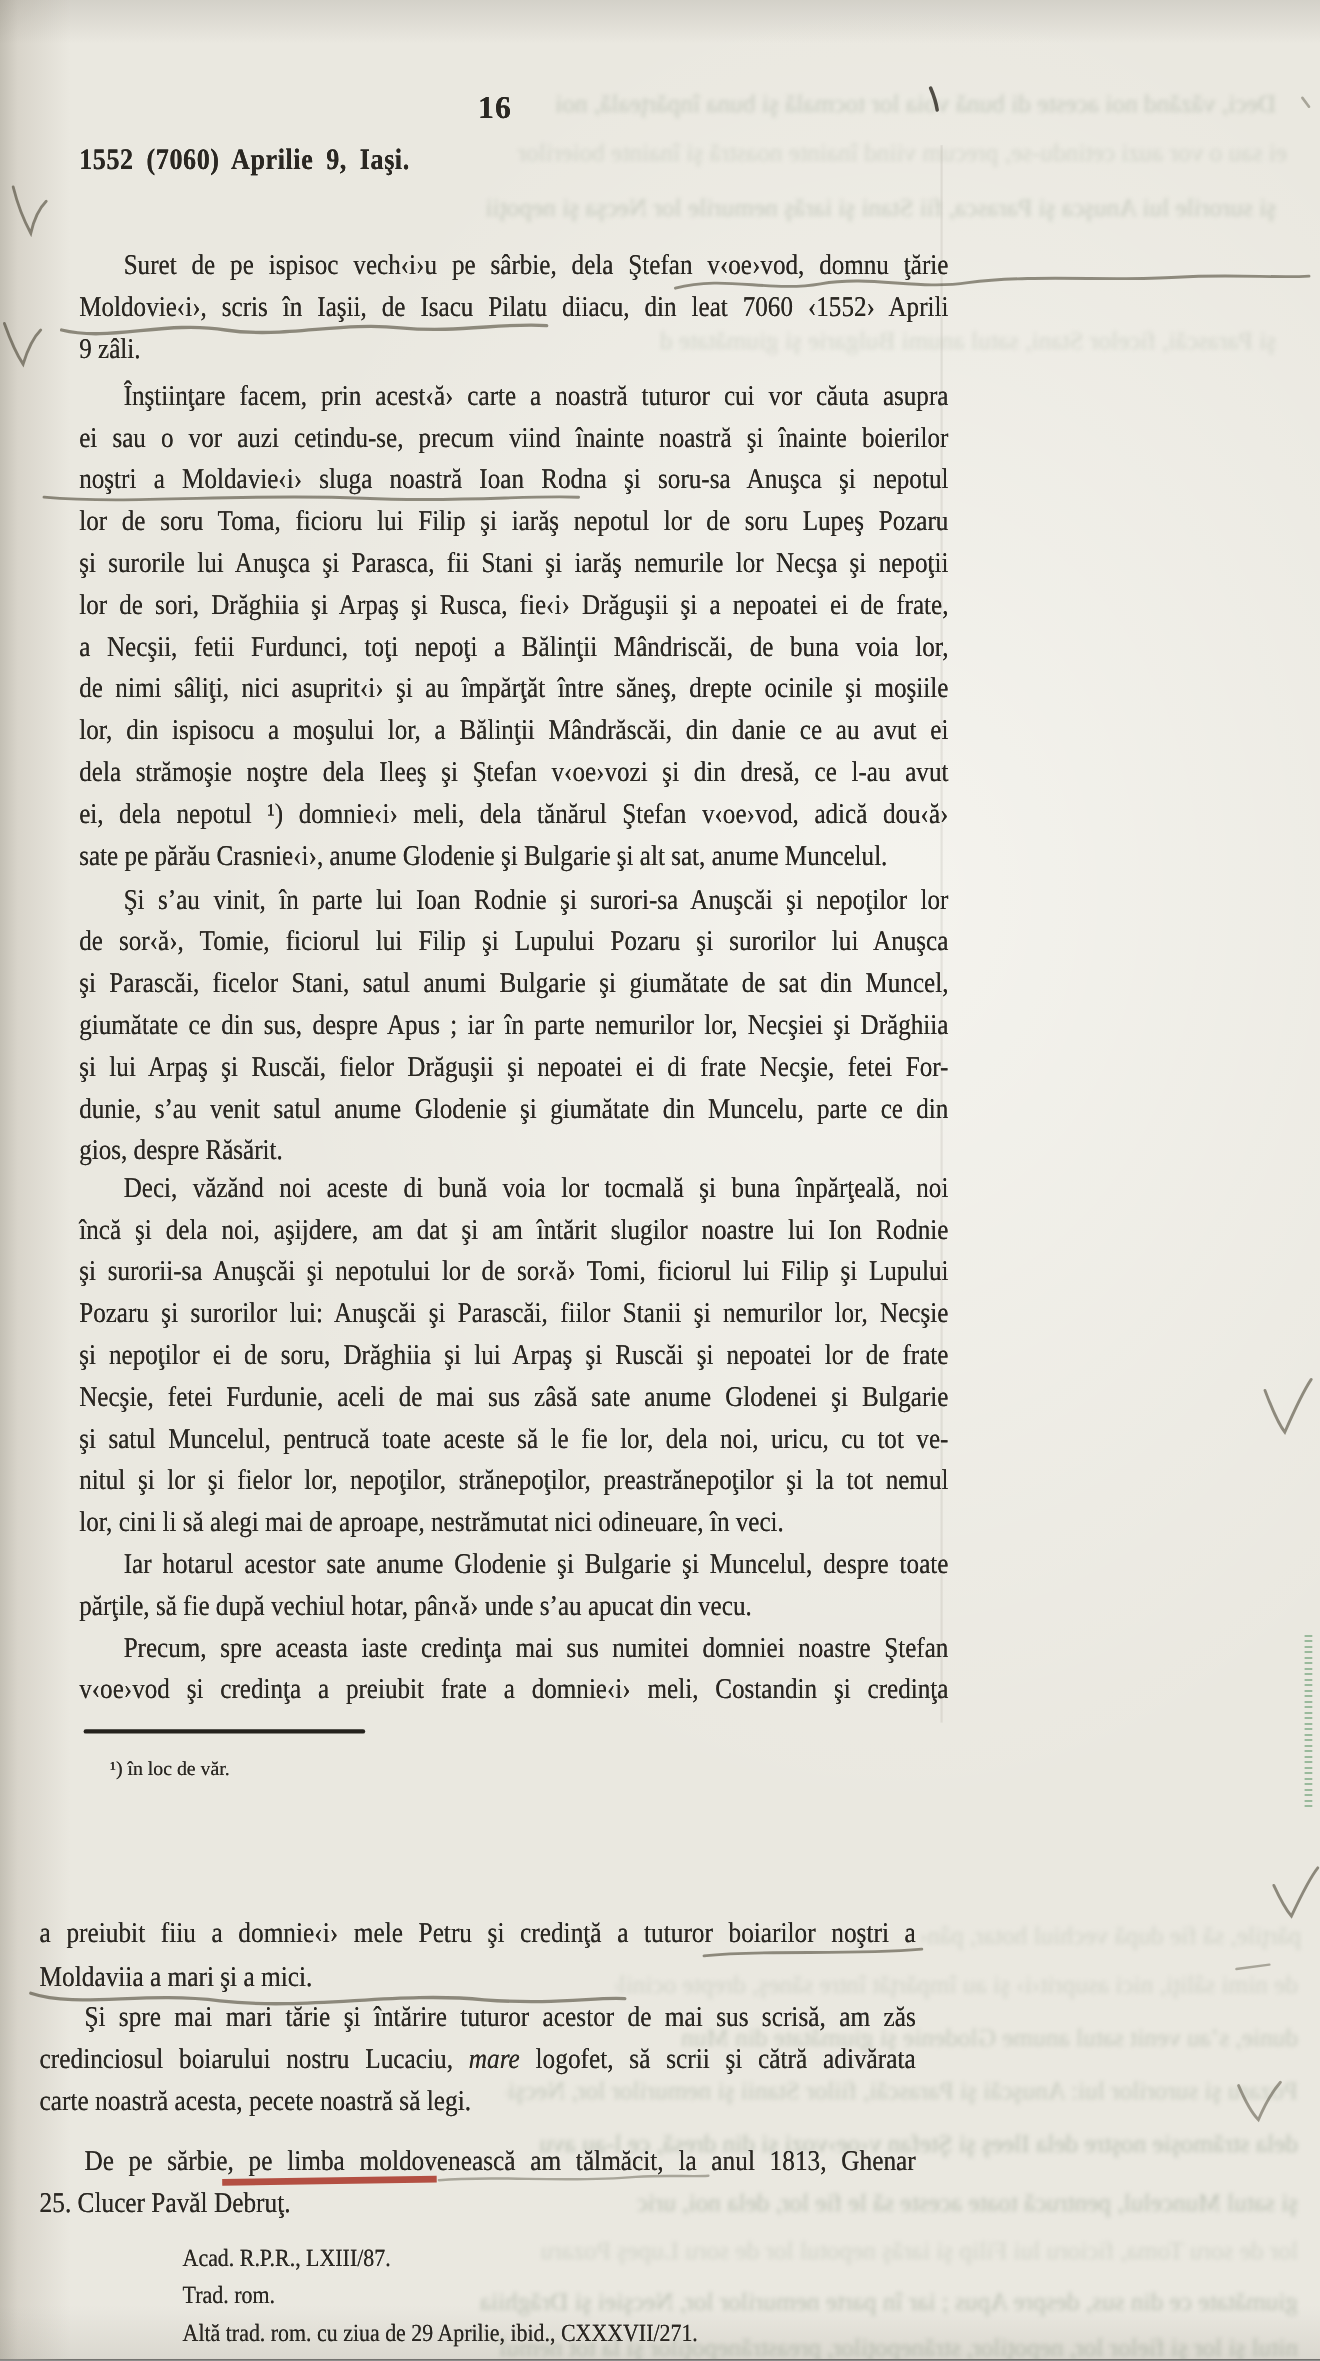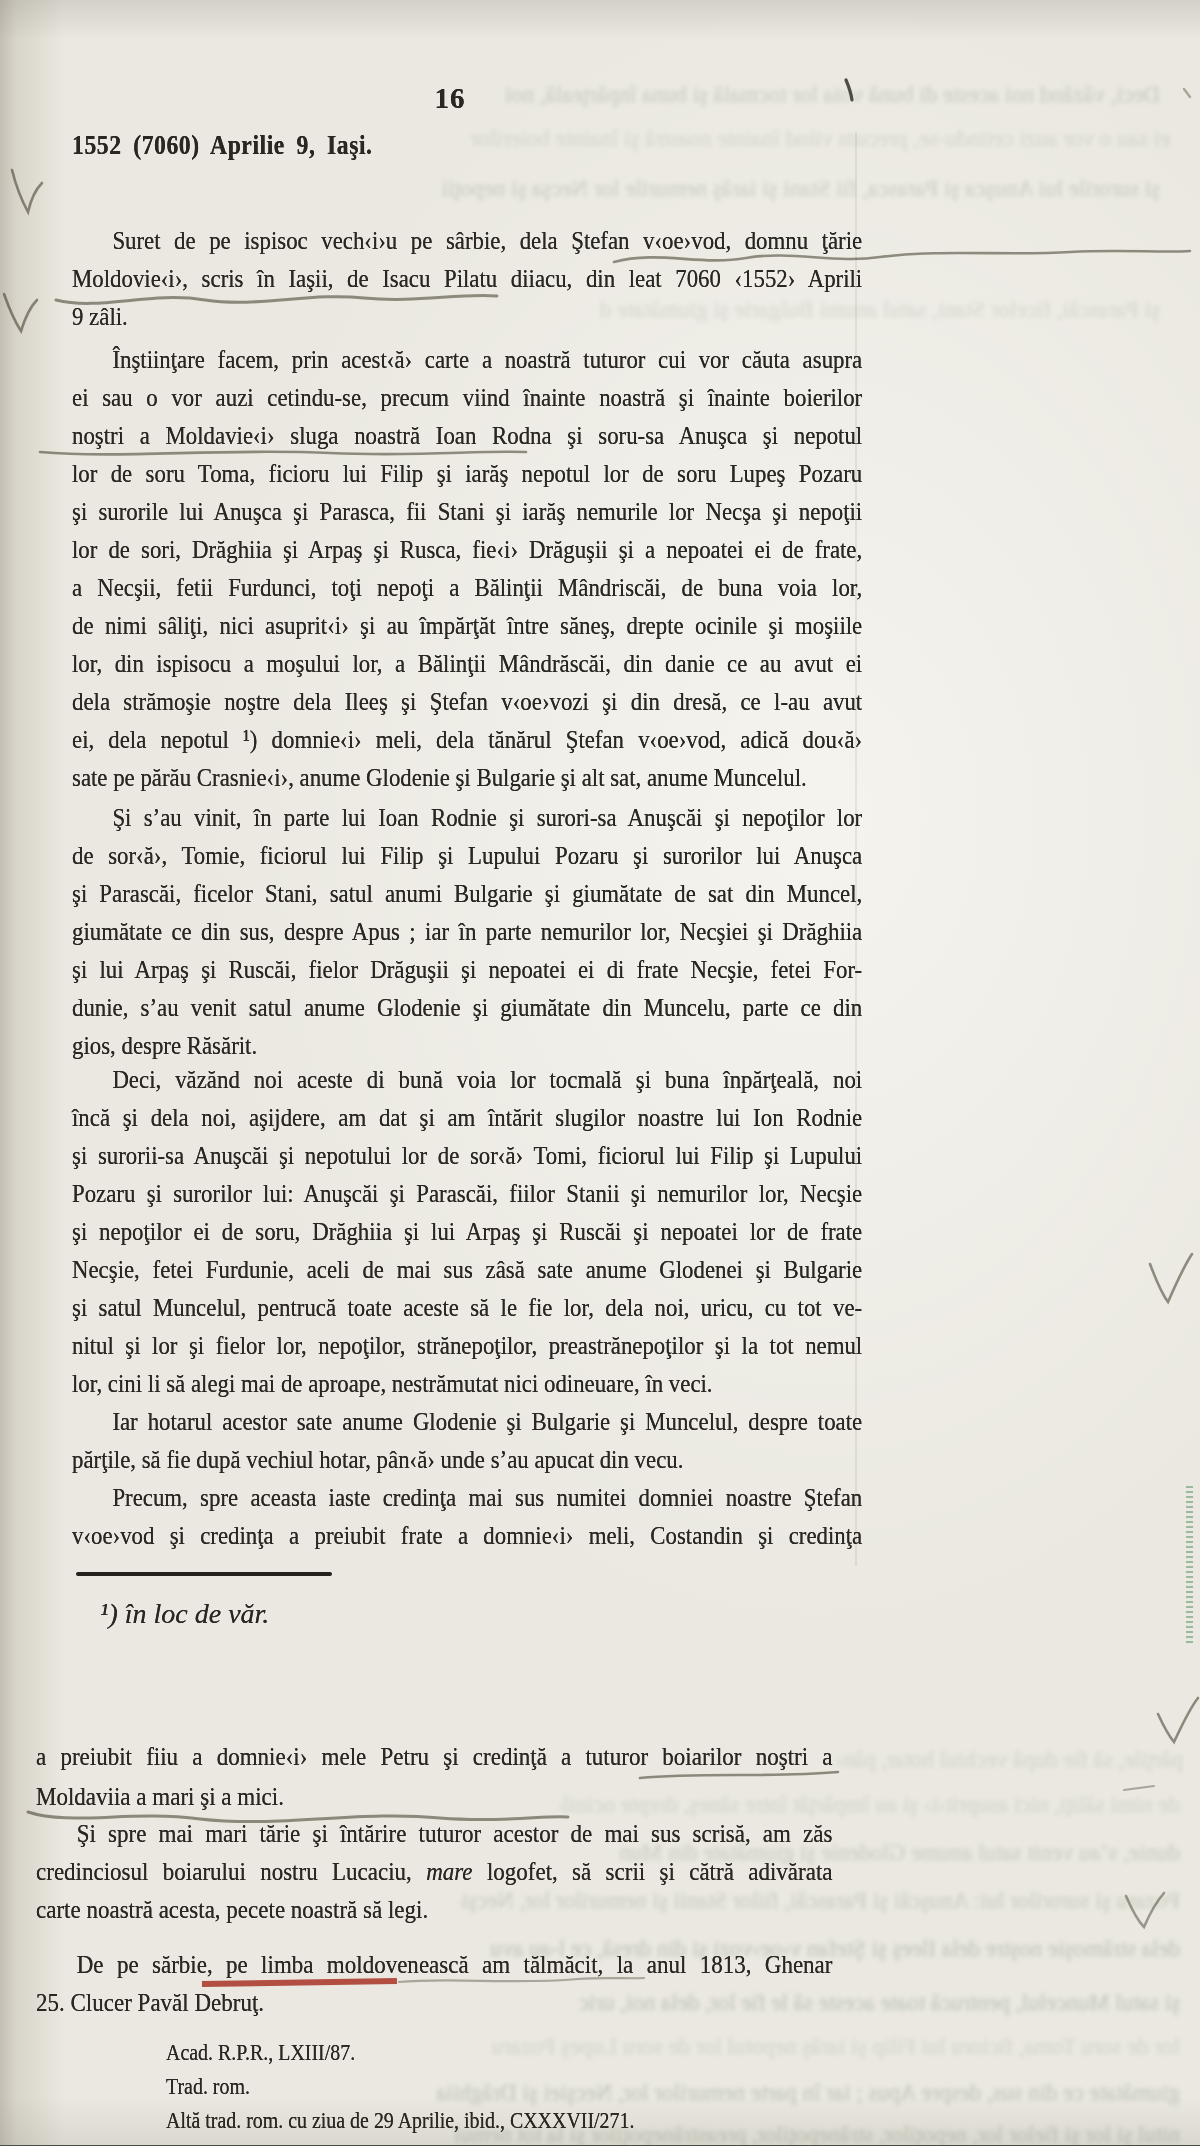--- a/index.html
+++ b/index.html
@@ -31,21 +31,21 @@
   .ln.last{text-align-last:left;}
   .ln em{font-style:italic;}
   .lhA .ln{line-height:40px;}
   .pagenum{position:absolute;left:370px;top:82px;width:160px;text-align:center;
     font-size:29px;font-weight:bold;letter-spacing:1px;text-shadow:0 0 .5px #211f1b;}
   .heading{position:absolute;left:72px;top:130px;width:900px;transform:scaleX(.878);
     transform-origin:0 0;font-size:27px;font-weight:bold;letter-spacing:.6px;
     word-spacing:6px;text-shadow:0 0 .5px #211f1b;}
   .footnote-rule{position:absolute;left:76px;top:1572px;width:256px;height:4px;
     background:#25221d;border-radius:2px;}
-  .footnote{position:absolute;left:100px;top:1598px;font-size:28px;text-shadow:0 0 .4px rgba(42,39,34,.9);font-style:italic;}
+  .footnote{position:absolute;left:100px;top:1598px;font-size:18px;text-shadow:0 0 .4px rgba(42,39,34,.9);}
   .refs{left:166px;top:2036px;width:900px;transform:scaleX(.885);transform-origin:0 0;position:absolute;}
   .refs .ln{font-size:22.5px;line-height:34px;text-align:left;text-align-last:left;}
 
   
   .ghost{position:absolute;height:32px;overflow:hidden;white-space:nowrap;
     font-size:23px;line-height:30px;color:#8f9c8a;transform:scaleX(-1);
     filter:blur(2px);opacity:.4;pointer-events:none;}
   .ghost.dk{opacity:.5;}
   .ghost.lt{opacity:.27;}
 

